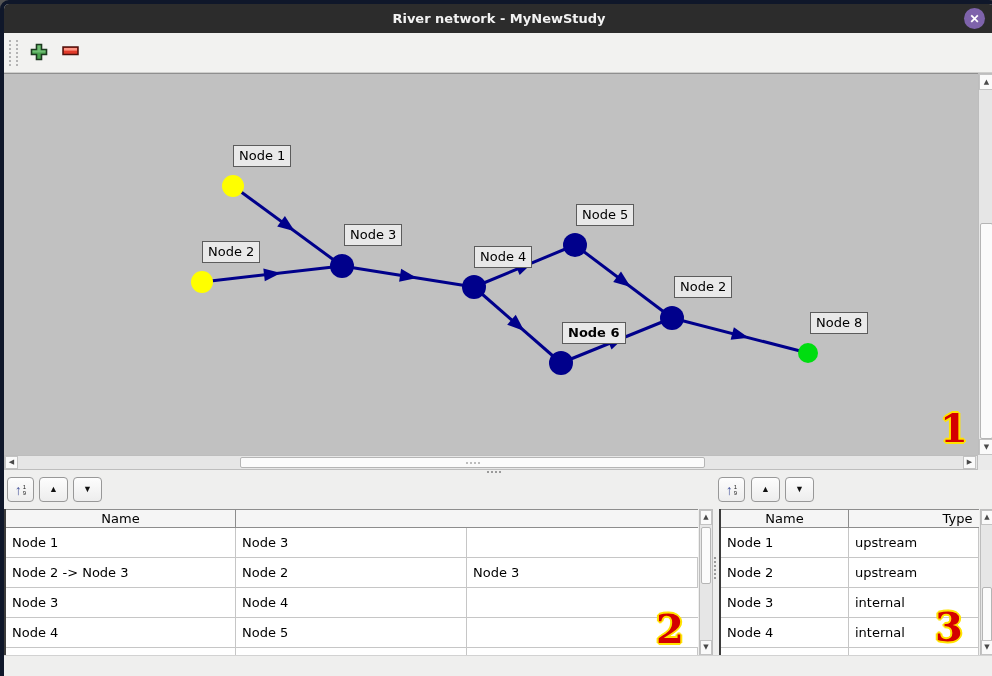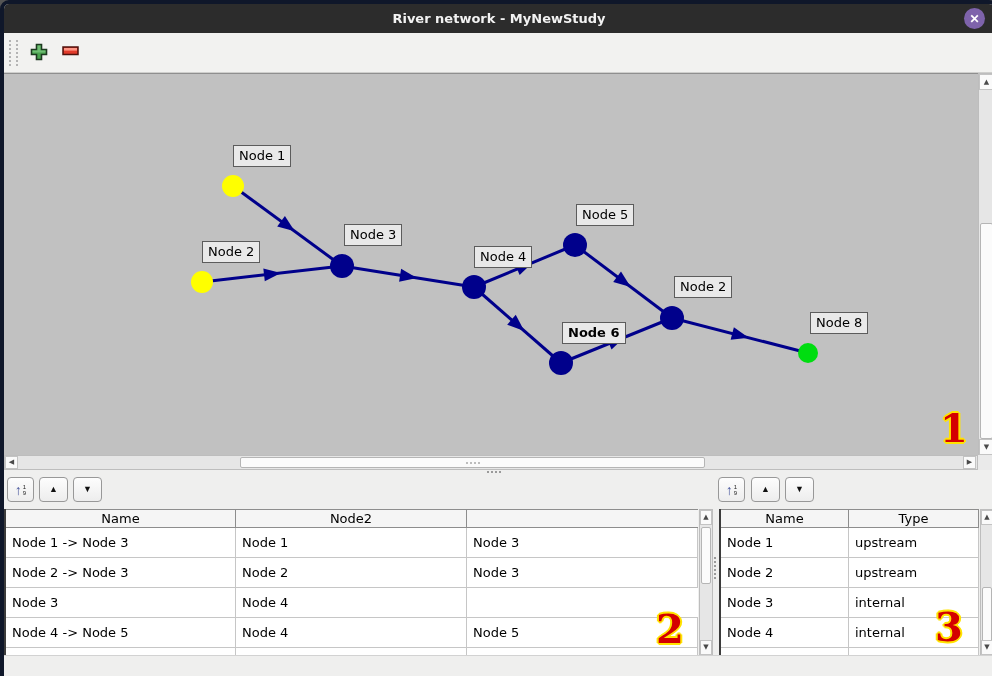--- a/index.html
+++ b/index.html
@@ -41,21 +41,21 @@
         border:1px solid #989898;border-radius:4px;cursor:pointer;
         display:flex;align-items:center;justify-content:center;padding:0;}
   .tri{font-size:9px;color:#111;line-height:1;}
   .sort-ico{display:flex;align-items:center;}
   .sort-arrow{color:#46549c;font-size:14px;font-weight:bold;line-height:1;}
   .sort-digits{display:flex;flex-direction:column;font-size:6px;color:#222;line-height:1;font-style:normal;margin-left:1px;}
   .sort-digits i{font-style:normal;}
   
   .table{position:absolute;top:505px;height:146px;background:#fff;overflow:hidden;border-left:2px solid #3c3c3c;box-sizing:border-box;}
   .trow{display:grid;box-sizing:border-box;}
-  .thead{height:19px;background:#f5f5f5;border-top:1px solid #8d8d8d;border-bottom:1px solid #8d8d8d;}
+  .thead{height:19px;background:#f5f5f5;border-top:1px solid #8d8d8d;border-bottom:1px solid #8d8d8d;gap:44px;}
   .thead .tcell{display:flex;align-items:center;justify-content:center;font-size:13px;color:#000;
                 border-right:1px solid #8d8d8d;box-sizing:border-box;}
   .tbody-row{height:30px;border-bottom:1px solid #c6c6c6;background:#fff;}
   .tbody-row .tcell{display:flex;align-items:center;font-size:13px;color:#000;padding-left:6px;
                     border-right:1px solid #c6c6c6;box-sizing:border-box;overflow:hidden;white-space:nowrap;}
   
   .statusbar{position:absolute;left:0;top:651px;width:100%;height:23px;background:#efefee;border-top:1px solid #d2d2d2;}
   
   .som-marker{position:absolute;transform:translateX(-50%);color:#d40000;font-family:"DejaVu Serif","Liberation Serif",serif;
               font-weight:bold;font-size:40px;line-height:1;pointer-events:none;
@@ -182,38 +182,35 @@
   <button class="tbtn" style="left:747px;width:29px;">
       <span class="tri">▲</span>
     </button>
   <button class="tbtn" style="left:781px;width:29px;">
       <span class="tri">▼</span>
     </button>
 
   <div class="table" id="table-left" style="left:0;width:694px;">
       <div class="trow thead" style="grid-template-columns: 230px 231px 231px;">
         <div class="tcell">Name</div>
-        <div class="tcell">Node2</div>
-      </div>
-      <div class="trow tbody-row" style="grid-template-columns: 230px 231px 231px;">
-        <div class="tcell">Node 1 -&gt; Node 3</div>
+      </div>
+      <div class="trow tbody-row" style="grid-template-columns: 230px 231px 231px;">
         <div class="tcell">Node 1</div>
         <div class="tcell">Node 3</div>
       </div>
       <div class="trow tbody-row" style="grid-template-columns: 230px 231px 231px;">
         <div class="tcell">Node 2 -&gt; Node 3</div>
         <div class="tcell">Node 2</div>
         <div class="tcell">Node 3</div>
       </div>
       <div class="trow tbody-row" style="grid-template-columns: 230px 231px 231px;">
         <div class="tcell">Node 3</div>
         <div class="tcell">Node 4</div>
       </div>
       <div class="trow tbody-row" style="grid-template-columns: 230px 231px 231px;">
-        <div class="tcell">Node 4 -&gt; Node 5</div>
         <div class="tcell">Node 4</div>
         <div class="tcell">Node 5</div>
       </div>
       <div class="trow tbody-row" style="grid-template-columns: 230px 231px 231px;">
         <div class="tcell"></div>
         <div class="tcell"></div>
         <div class="tcell"></div>
       </div>
     </div>
   <div class="vscroll" style="left:695px;top:505px;width:14px;height:146px;">

